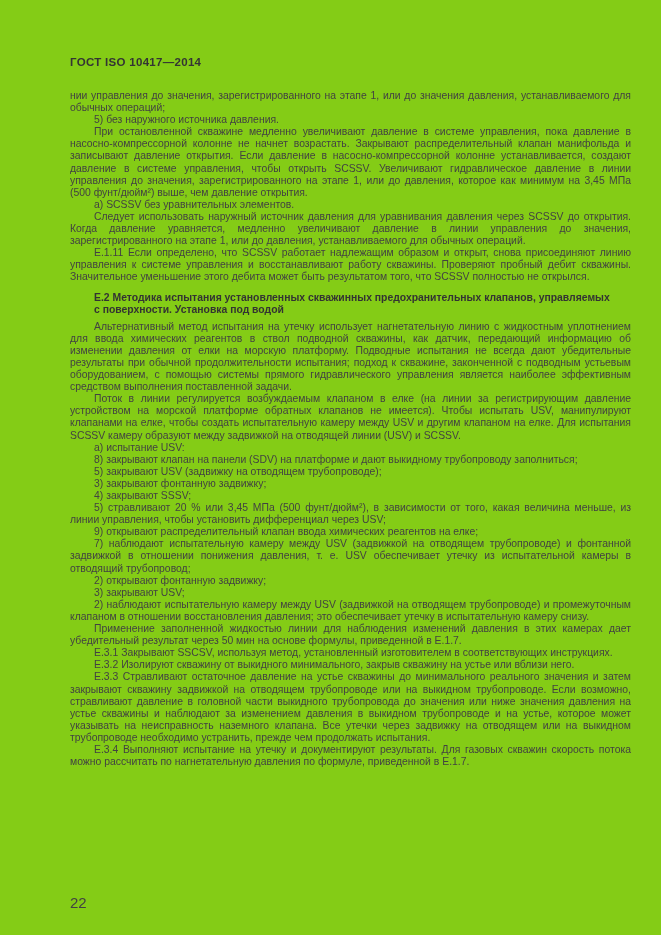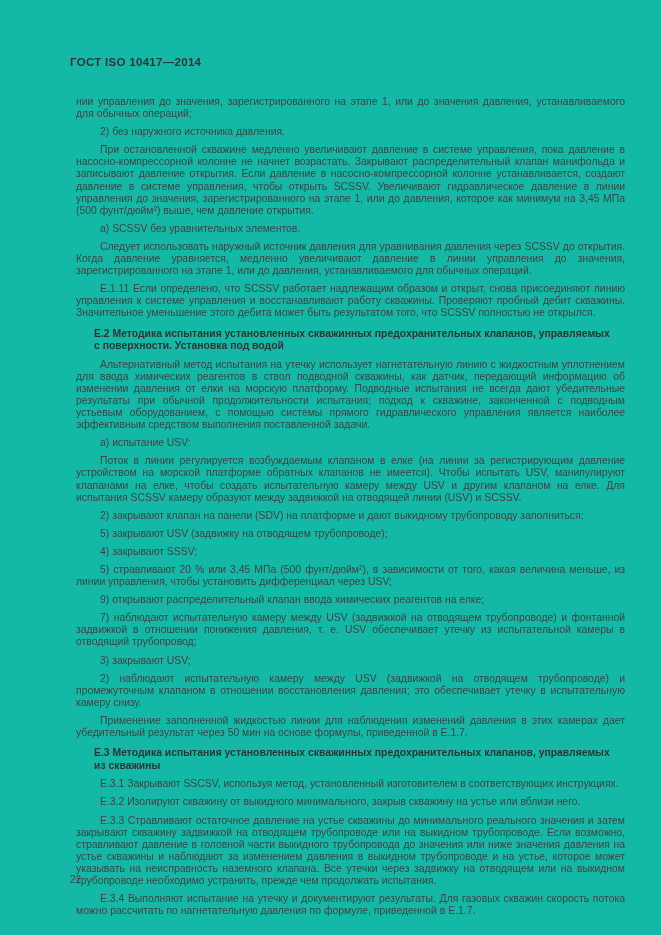--- a/index.html
+++ b/index.html
@@ -5,21 +5,21 @@
   html,body { margin:0; padding:0; }
   body {
     width:661px; height:935px;
     background:#f1f1f0;
     font-family:"Liberation Sans", sans-serif;
     -webkit-font-smoothing:antialiased;
   }
   .page {
     position:relative;
     width:661px; height:935px;
-    background:#14b8a6;
+    background:#84cc16;
     color:#424242;
     overflow:hidden;
   }
   .running-title {
     position:absolute;
     left:70px; top:56px;
     font-size:11.5px;
     font-weight:bold;
     color:#343434;
     letter-spacing:0.3px;
@@ -27,73 +27,71 @@
   .content {
     position:absolute;
     left:70px; top:90px;
     width:561px;
     font-size:10.4px;
     line-height:12.1px;
     text-align:justify;
     color:#424242;
   }
   .para {
-    margin:6px;
+    margin:0;
     text-indent:24px;
   }
   .para.no-indent { text-indent:0; }
   .heading {
     margin:8px 0 4px 0;
     padding-left:24px;
     font-weight:bold;
     color:#333333;
     text-align:left;
     line-height:12.6px;
   }
   .heading .heading-line { white-space:normal; }
   .footer-page-number {
     position:absolute;
-    left:70px; top:874px;
-    font-size:10px;
+    left:70px; top:894px;
+    font-size:15px;
     color:#424242;
   }
 </style>
 </head>
 <body>
 
 <div class="page">
   <div class="running-title">ГОСТ ISO 10417—2014</div>
 
   <div class="content">
       <p class="para no-indent">нии управления до значения, зарегистрированного на этапе 1, или до значения давления, устанавливаемого для обычных операций;</p>
-      <p class="para">2) без наружного источника давления.</p>
+      <p class="para">5) без наружного источника давления.</p>
       <p class="para">При остановленной скважине медленно увеличивают давление в системе управления, пока давление в насосно-компрессорной колонне не начнет возрастать. Закрывают распределительный клапан манифольда и записывают давление открытия. Если давление в насосно-компрессорной колонне устанавливается, создают давление в системе управления, чтобы открыть SCSSV. Увеличивают гидравлическое давление в линии управления до значения, зарегистрированного на этапе 1, или до давления, которое как минимум на 3,45 МПа (500 фунт/дюйм²) выше, чем давление открытия.</p>
       <p class="para">а) SCSSV без уравнительных элементов.</p>
       <p class="para">Следует использовать наружный источник давления для уравнивания давления через SCSSV до открытия. Когда давление уравняется, медленно увеличивают давление в линии управления до значения, зарегистрированного на этапе 1, или до давления, устанавливаемого для обычных операций.</p>
       <p class="para">Е.1.11 Если определено, что SCSSV работает надлежащим образом и открыт, снова присоединяют линию управления к системе управления и восстанавливают работу скважины. Проверяют пробный дебит скважины. Значительное уменьшение этого дебита может быть результатом того, что SCSSV полностью не открылся.</p>
       <div class="heading">
         <div class="heading-line">Е.2  Методика испытания установленных скважинных предохранительных клапанов, управляемых</div>
         <div class="heading-line">с поверхности. Установка под водой</div>
       </div>
       <p class="para">Альтернативный метод испытания на утечку использует нагнетательную линию с жидкостным уплотнением для ввода химических реагентов в ствол подводной скважины, как датчик, передающий информацию об изменении давления от елки на морскую платформу. Подводные испытания не всегда дают убедительные результаты при обычной продолжительности испытания; подход к скважине, законченной с подводным устьевым оборудованием, с помощью системы прямого гидравлического управления является наиболее эффективным средством выполнения поставленной задачи.</p>
+      <p class="para">Поток в линии регулируется возбуждаемым клапаном в елке (на линии за регистрирующим давление устройством на морской платформе обратных клапанов не имеется). Чтобы испытать USV, манипулируют клапанами на елке, чтобы создать испытательную камеру между USV и другим клапаном на елке. Для испытания SCSSV камеру образуют между задвижкой на отводящей линии (USV) и SCSSV.</p>
       <p class="para">а) испытание USV:</p>
-      <p class="para">Поток в линии регулируется возбуждаемым клапаном в елке (на линии за регистрирующим давление устройством на морской платформе обратных клапанов не имеется). Чтобы испытать USV, манипулируют клапанами на елке, чтобы создать испытательную камеру между USV и другим клапаном на елке. Для испытания SCSSV камеру образуют между задвижкой на отводящей линии (USV) и SCSSV.</p>
-      <p class="para">2) закрывают клапан на панели (SDV) на платформе и дают выкидному трубопроводу заполниться;</p>
+      <p class="para">8) закрывают клапан на панели (SDV) на платформе и дают выкидному трубопроводу заполниться;</p>
       <p class="para">5) закрывают USV (задвижку на отводящем трубопроводе);</p>
+      <p class="para">3) закрывают фонтанную задвижку;</p>
       <p class="para">4) закрывают SSSV;</p>
       <p class="para">5) стравливают 20 % или 3,45 МПа (500 фунт/дюйм²), в зависимости от того, какая величина меньше, из линии управления, чтобы установить дифференциал через USV;</p>
       <p class="para">9) открывают распределительный клапан ввода химических реагентов на елке;</p>
       <p class="para">7) наблюдают испытательную камеру между USV (задвижкой на отводящем трубопроводе) и фонтанной задвижкой в отношении понижения давления, т. е. USV обеспечивает утечку из испытательной камеры в отводящий трубопровод;</p>
+      <p class="para">2) открывают фонтанную задвижку;</p>
       <p class="para">3) закрывают USV;</p>
       <p class="para">2) наблюдают испытательную камеру между USV (задвижкой на отводящем трубопроводе) и промежуточным клапаном в отношении восстановления давления; это обеспечивает утечку в испытательную камеру снизу.</p>
       <p class="para">Применение заполненной жидкостью линии для наблюдения изменений давления в этих камерах дает убедительный результат через 50 мин на основе формулы, приведенной в Е.1.7.</p>
-      <div class="heading">
-        <div class="heading-line">Е.3  Методика испытания установленных скважинных предохранительных клапанов, управляемых</div>
-        <div class="heading-line">из скважины</div>
-      </div>
       <p class="para">Е.3.1 Закрывают SSCSV, используя метод, установленный изготовителем в соответствующих инструкциях.</p>
       <p class="para">Е.3.2 Изолируют скважину от выкидного минимального, закрыв скважину на устье или вблизи него.</p>
       <p class="para">Е.3.3 Стравливают остаточное давление на устье скважины до минимального реального значения и затем закрывают скважину задвижкой на отводящем трубопроводе или на выкидном трубопроводе. Если возможно, стравливают давление в головной части выкидного трубопровода до значения или ниже значения давления на устье скважины и наблюдают за изменением давления в выкидном трубопроводе и на устье, которое может указывать на неисправность наземного клапана. Все утечки через задвижку на отводящем или на выкидном трубопроводе необходимо устранить, прежде чем продолжать испытания.</p>
       <p class="para">Е.3.4 Выполняют испытание на утечку и документируют результаты. Для газовых скважин скорость потока можно рассчитать по нагнетательную давления по формуле, приведенной в Е.1.7.</p>
     </div>
 
   <div class="footer-page-number">22</div>
 </div>
 
 </body></html>

